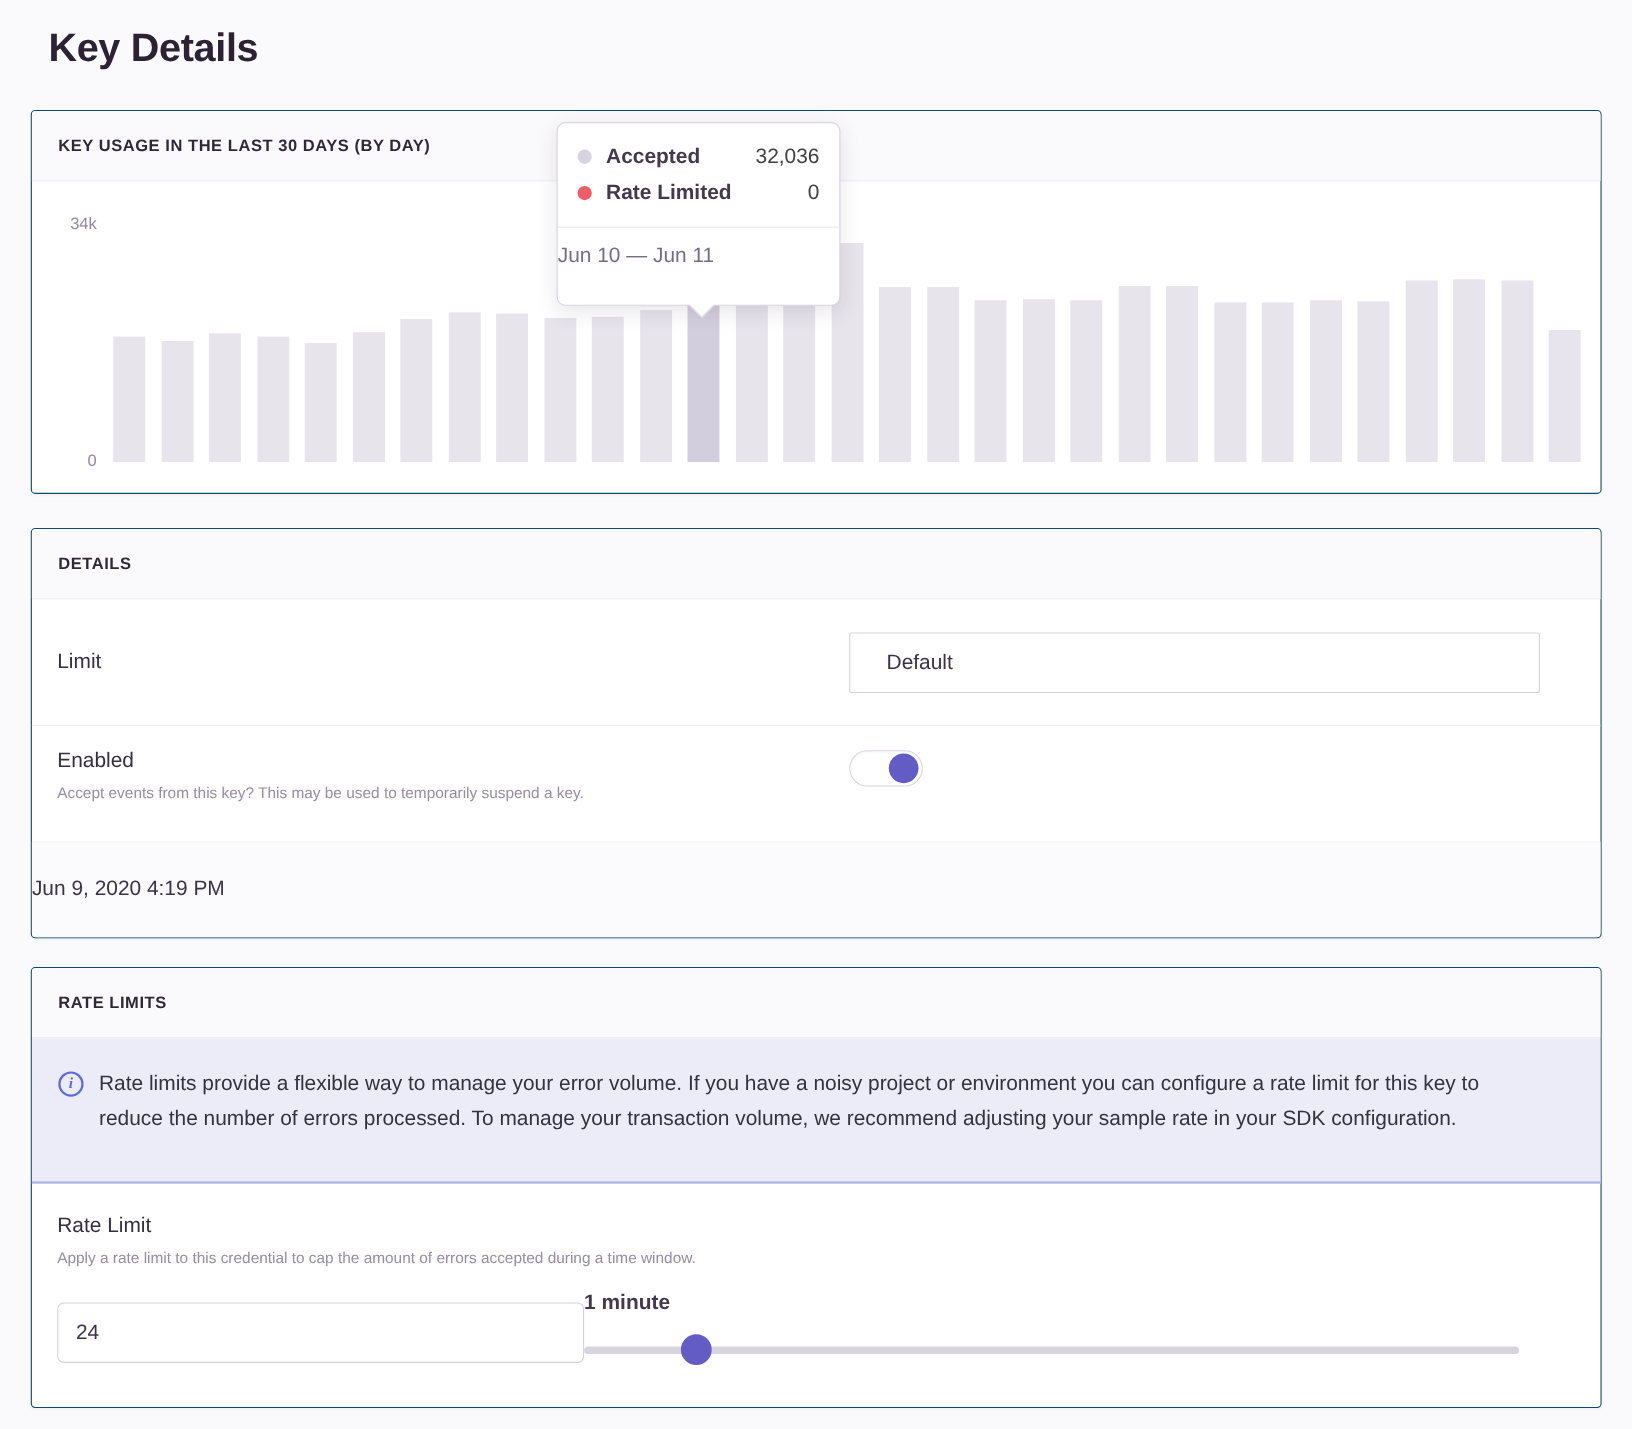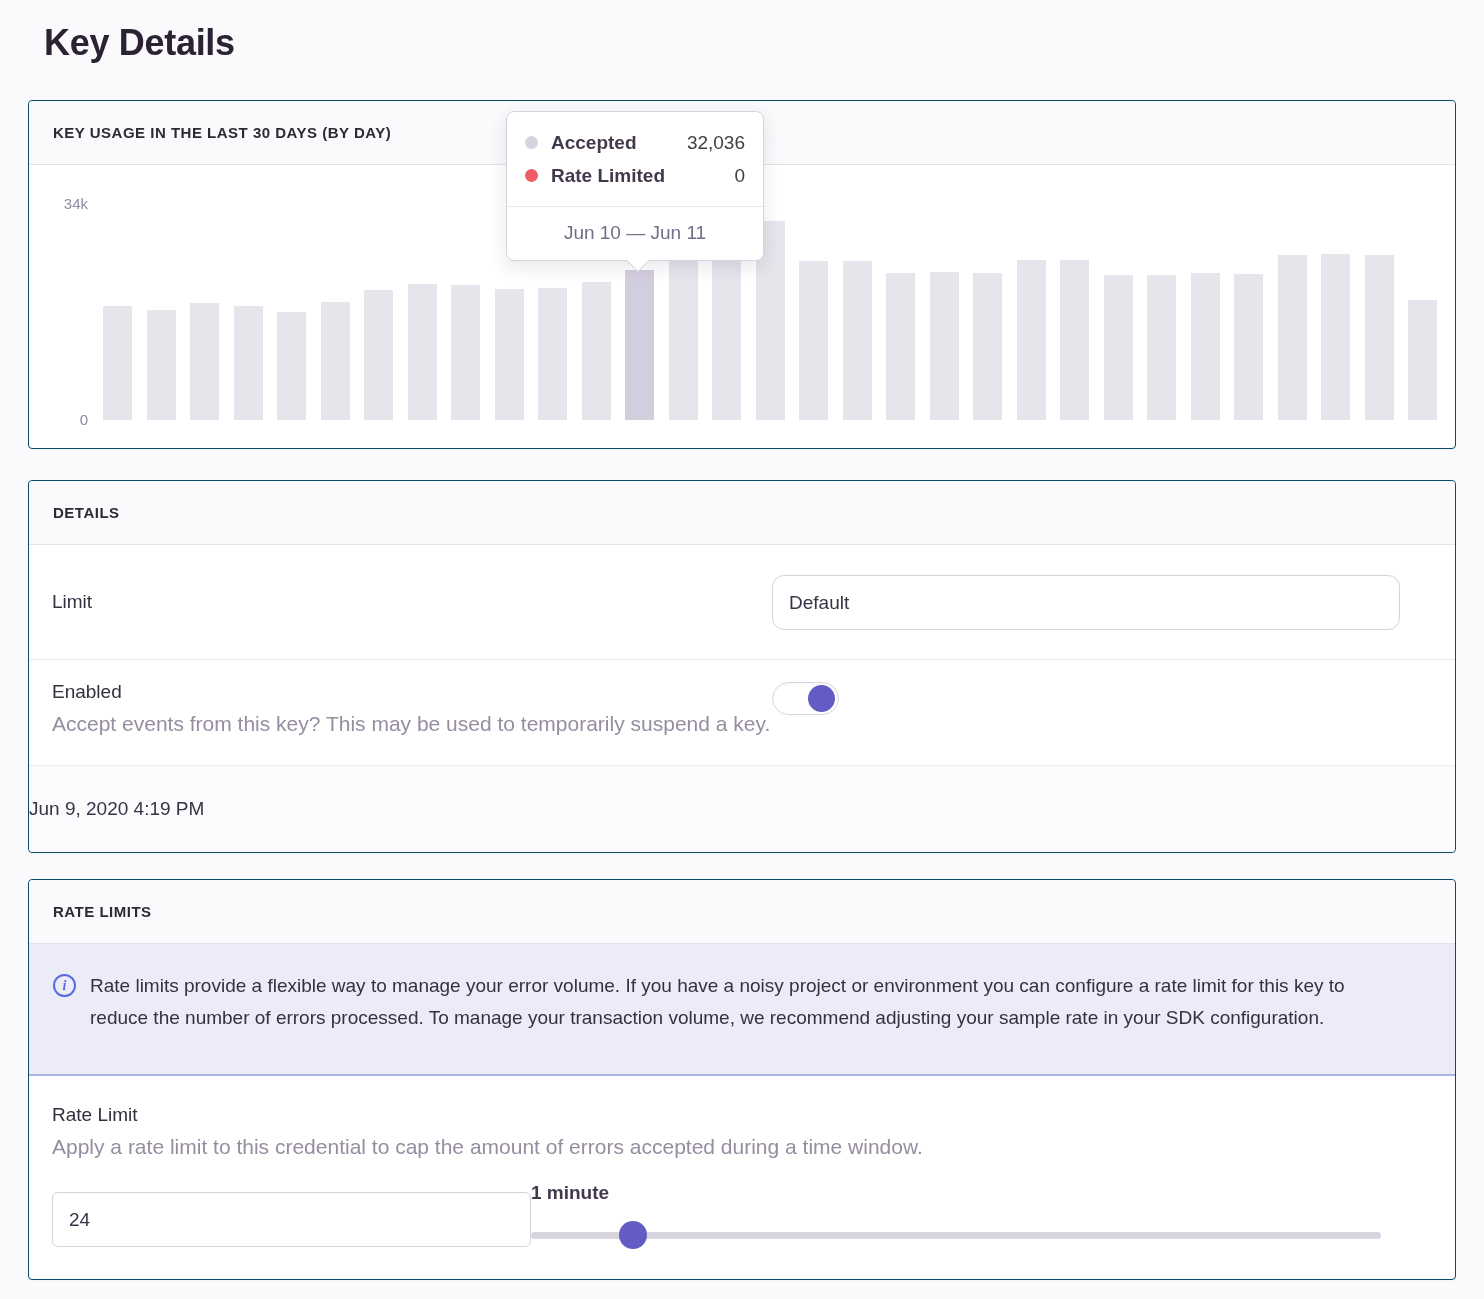--- a/index.html
+++ b/index.html
@@ -68,49 +68,49 @@
     box-shadow: 0 6px 18px rgba(64,52,84,0.12);
     z-index: 5;
   }
   .tooltip-rows { padding: 14px 18px; }
   .tooltip-row { display: flex; align-items: center; height: 33px; }
   .tooltip-dot { width: 13px; height: 13px; border-radius: 50%; margin-right: 13px; flex: none; }
   .tooltip-label { font-size: 19px; font-weight: 700; color: #43384c; }
   .tooltip-value { margin-left: auto; font-size: 19px; color: #404040; }
   .tooltip-footer {
     border-top: 1px solid #e9e5ed;
-    text-align: center;
-    padding: 15px 0 16px;
+    text-align: left;
+    padding: 15px 0 33px;
     font-size: 19px;
     color: #756d87;
   }
   .tooltip-arrow {
     position: absolute; bottom: -9px; left: 123px;
     width: 16px; height: 16px;
     background: #ffffff;
     border-right: 1px solid #d8d3de;
     border-bottom: 1px solid #d8d3de;
     transform: rotate(45deg);
   }
 
   
   .details-panel { margin-top: 31px; }
   .field-row { display: flex; border-bottom: 1px solid #edeaf1; }
   .field-row:last-child { border-bottom: none; }
   .field-left { width: 743px; padding-left: 23px; flex: none; }
   .field-right { flex: 1; padding-right: 29px; }
   .field-label { font-size: 19px; color: #35303f; }
-  .field-help { font-size: 21px; color: #968da1; margin-top: 9px; }
+  .field-help { font-size: 14px; color: #968da1; margin-top: 9px; }
 
   .row-name { height: 115px; }
   .row-name .field-left { padding-top: 46px; }
   .text-input {
     display: block; width: 628px; height: 55px; margin-top: 30px;
-    border: 1px solid #d6d0de; border-radius: 12px;
-    padding: 0 16px; font-size: 19px; color: #3a3246;
+    border: 1px solid #d6d0de; border-radius: 2px;
+    padding: 0 33px; font-size: 19px; color: #3a3246;
     font-family: inherit; background: #fff; outline: none;
   }
   .row-enabled { height: 106px; }
   .row-enabled .field-left { padding-top: 21px; }
   .toggle {
     margin-top: 22px;
     width: 67px; height: 33px; border-radius: 17px;
     background: #ffffff; border: 1px solid #dad4e2;
     position: relative; cursor: pointer;
     box-shadow: inset 0 1px 2px rgba(60,50,80,0.05);

